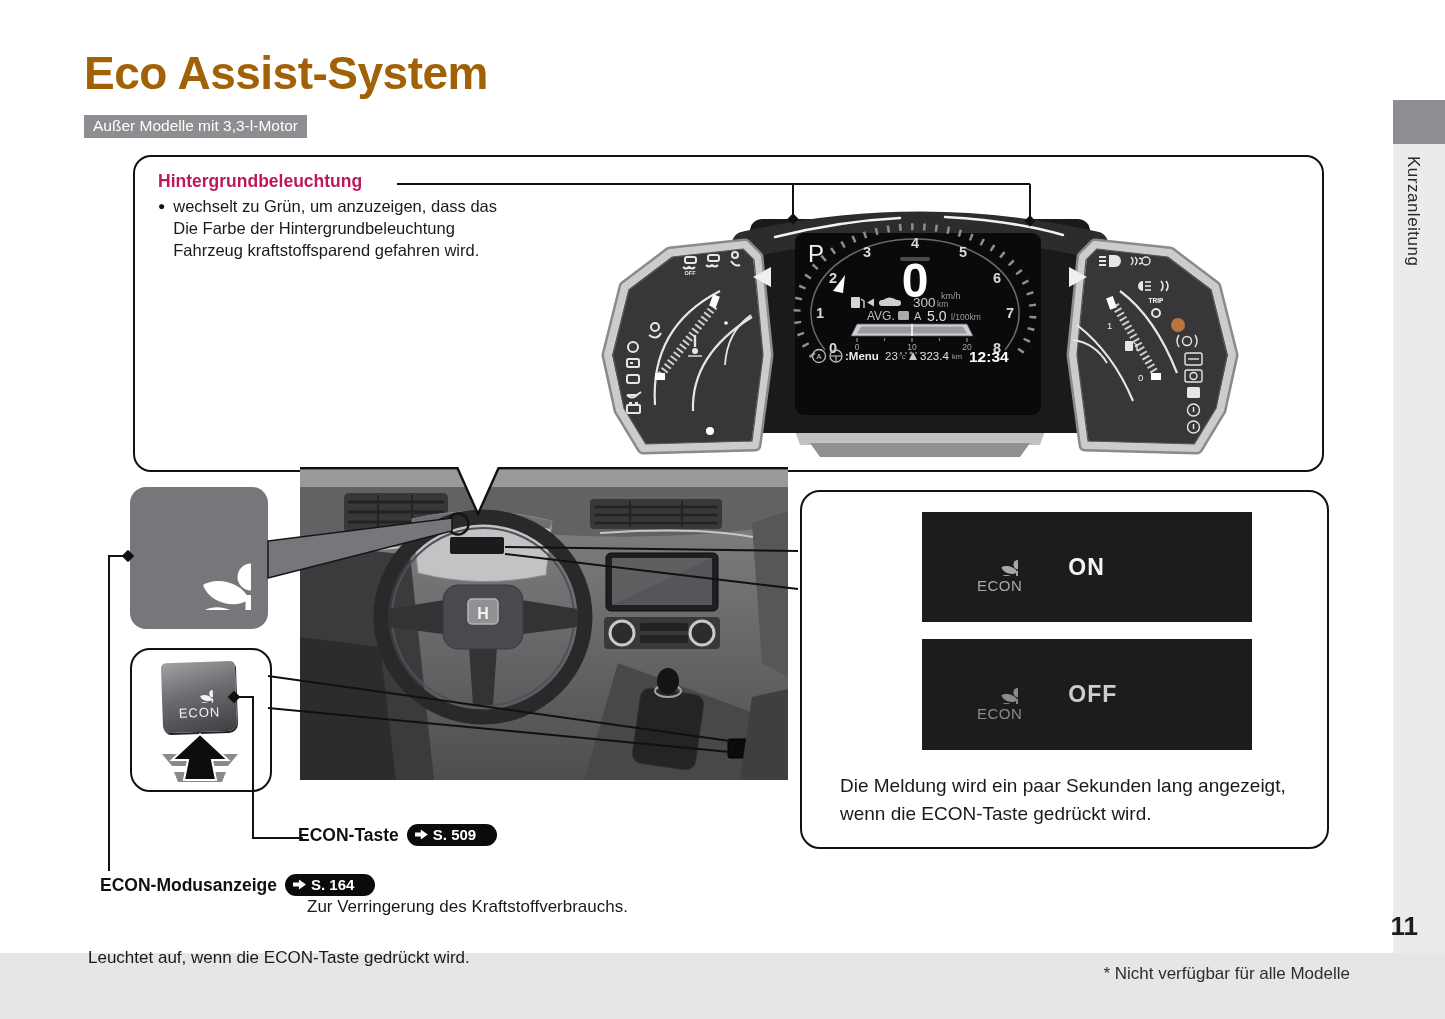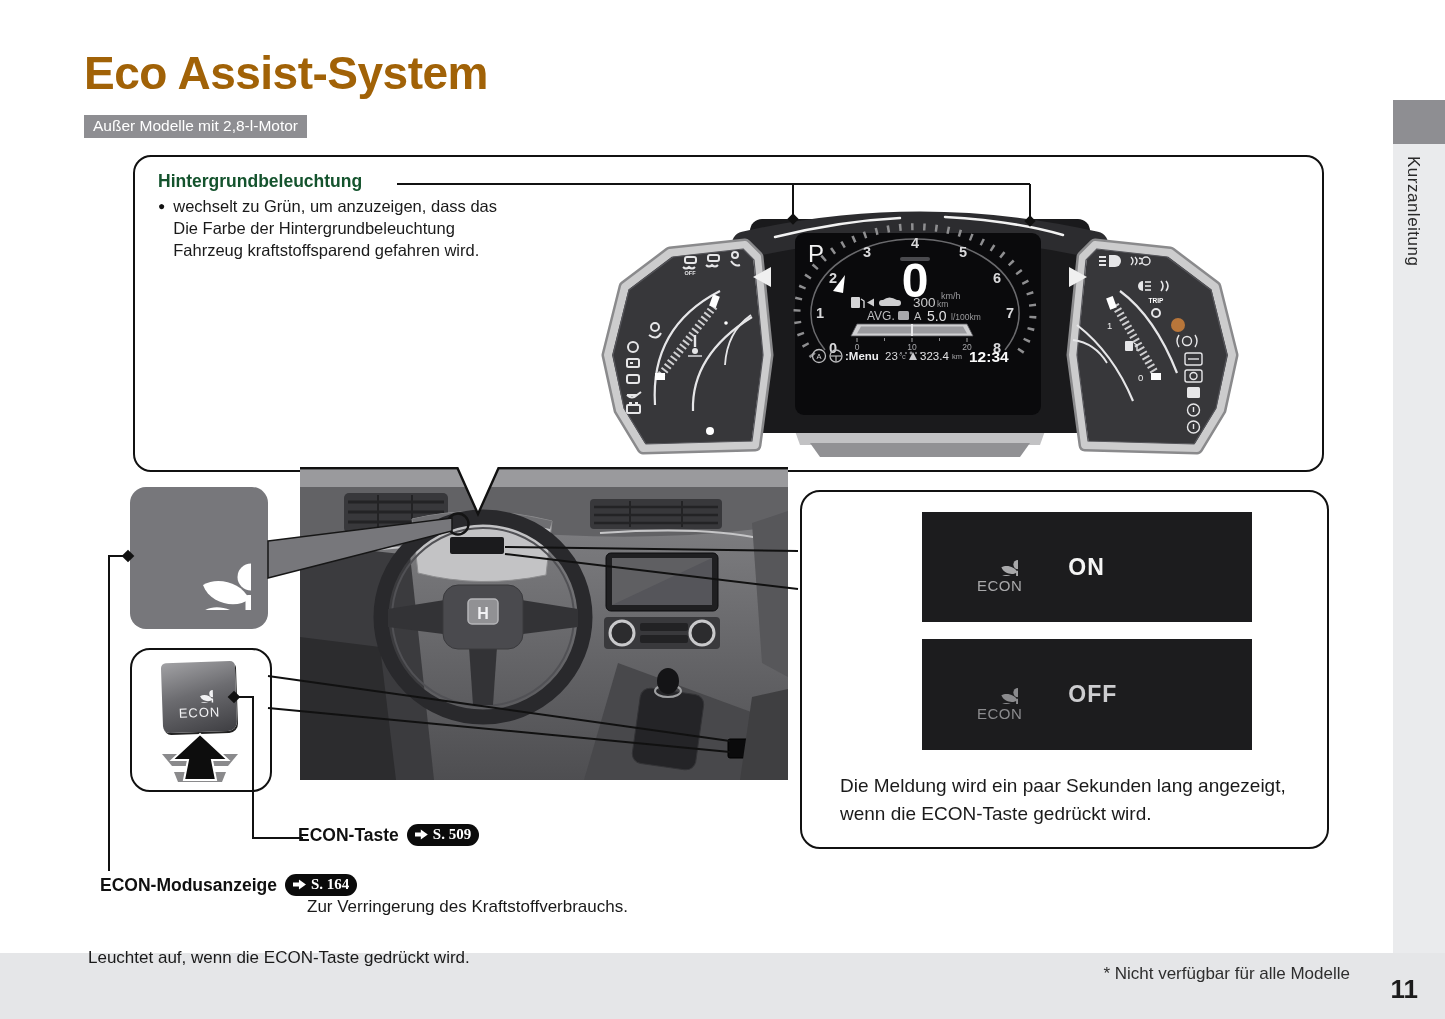--- a/index.html
+++ b/index.html
@@ -3,21 +3,21 @@
 <meta charset="utf-8">
 <style>
   html,body{margin:0;padding:0;}
   body{width:1445px;height:1019px;position:relative;background:#ffffff;
        font-family:"Liberation Sans",sans-serif;color:#161616;overflow:hidden;}
   .abs{position:absolute;}
   svg{font-family:"Liberation Sans",sans-serif;}
   .title{font-size:46px;font-weight:bold;letter-spacing:-0.5px;color:#a16207;}
   .model-badge{background:#8e8e92;color:#fff;font-size:15.5px;padding:2px 9px 3px;display:inline-block;}
   .bigbox{border:2.5px solid #111;border-radius:18px;background:#fff;}
-  .boxheading{font-size:17.5px;font-weight:bold;color:#14532d;}
+  .boxheading{font-size:17.5px;font-weight:bold;color:#be185d;}
   .bullets{display:flex;gap:8px;}
   .bullet-mark{font-size:12px;line-height:1;margin-top:4px;color:#111;}
   .bullet-lines{font-size:16.5px;line-height:1.33;color:#1a1a1a;}
   .plantbox{background:#77777b;border-radius:16px;display:flex;align-items:center;justify-content:center;}
   .econbox{background:#fff;border:2.5px solid #111;border-radius:20px;}
   .econ-btn{background:linear-gradient(165deg,#a2a2a5 0%,#6c6c70 45%,#3e3e42 100%);
             border-radius:5px 5px 9px 7px;transform:rotate(-2deg);
             display:flex;flex-direction:column;align-items:center;justify-content:center;gap:2px;
             box-shadow:1px 2px 0 #222;}
   .econ-btn .lbl{color:#f2f2f4;font-size:13px;letter-spacing:1px;}
@@ -25,21 +25,21 @@
   .screen{background:#1c1c1e;display:flex;align-items:center;padding-left:55px;gap:46px;}
   .screen .iconcol{display:flex;flex-direction:column;align-items:center;gap:1px;}
   .screen .econ-lbl{font-size:15px;letter-spacing:0.5px;}
   .screen .state{font-size:23px;font-weight:bold;letter-spacing:1px;}
   .on .iconcol{color:#a8a8aa;} .on .state{color:#f5f5f5;}
   .off .iconcol{color:#8b8b8e;} .off .state{color:#cdcdd0;}
   .caption{font-size:19px;line-height:1.45;color:#1a1a1a;}
   .callout-label{font-size:17.5px;font-weight:bold;color:#101010;display:flex;align-items:center;gap:8px;}
   .callout-desc{font-size:17px;color:#1a1a1a;margin-top:48px;}
   .pill{display:inline-flex;align-items:center;gap:5px;background:#0b0b0b;color:#fff;
-        border-radius:12px;padding:2px 8px 3px 8px;font-size:15px;font-weight:bold;font-family:Liberation Serif, serif;}
+        border-radius:12px;padding:2px 21px 3px 8px;font-size:15px;font-weight:bold;}
   .pill .arrow{display:inline-block;width:13px;height:11px;background:#fff;
         clip-path:polygon(0% 32%,46% 32%,46% 4%,100% 50%,46% 96%,46% 68%,0% 68%);}
   .sidebar-strip{background:#eaebed;}
   .sidebar-tab{background:#8e8e92;}
   .sidebar-text{writing-mode:vertical-rl;font-size:17px;color:#2a2a2a;letter-spacing:0.5px;}
   .footer{background:#e5e6e8;}
   .footer-note{font-size:17px;color:#2e2e2e;}
   .page-num{font-size:26px;color:#1c1c1c;font-weight:600;}
   .overlay{pointer-events:none;}
 </style>
@@ -55,30 +55,30 @@
       <path d="M-3,16 C-12,-2 -39,-9 -51,4 C-43,28 -11,31 -3,16 Z"></path>
       <path d="M3,16 C12,-2 39,-9 51,4 C43,28 11,31 3,16 Z"></path>
       <rect x="-5.5" y="-15" width="11" height="52" rx="2.5"></rect>
       <rect x="-8" y="30" width="16" height="8" rx="2.5"></rect>
     </symbol>
   </defs>
 </svg>
 
 <div class="abs title" style="left:84px;top:46px;">Eco Assist-System</div>
 <div class="abs" style="left:84px;top:115px;">
-  <span class="model-badge">Außer Modelle mit 2,8-l-Motor</span>
+  <span class="model-badge">Außer Modelle mit 3,3-l-Motor</span>
 </div>
 
 <div class="abs sidebar-strip" style="left:1393px;top:100px;width:52px;height:853px;"></div>
 <div class="abs sidebar-tab" style="left:1393px;top:100px;width:52px;height:44px;"></div>
 <div class="abs sidebar-text" style="left:1403px;top:156px;height:300px;">Kurzanleitung</div>
 
 <div class="abs footer" style="left:0;top:953px;width:1445px;height:66px;"></div>
 <div class="abs footer-note" style="right:95px;top:964px;">* Nicht verfügbar für alle Modelle</div>
-<div class="abs page-num" style="right:27px;top:974px;">11</div>
+<div class="abs page-num" style="right:27px;top:911px;">11</div>
 
 <div class="abs bigbox" style="left:133px;top:155px;width:1187px;height:313px;"></div>
 <div class="abs boxheading" style="left:158px;top:171px;">Hintergrundbeleuchtung</div>
 <div class="abs bullets" style="left:158px;top:196px;width:420px;">
   <span class="bullet-mark">●</span>
   <div class="bullet-lines">
     <div>wechselt zu Grün, um anzuzeigen, dass das</div>
     <div>Die Farbe der Hintergrundbeleuchtung</div>
     <div>Fahrzeug kraftstoffsparend gefahren wird.</div>
   </div>

